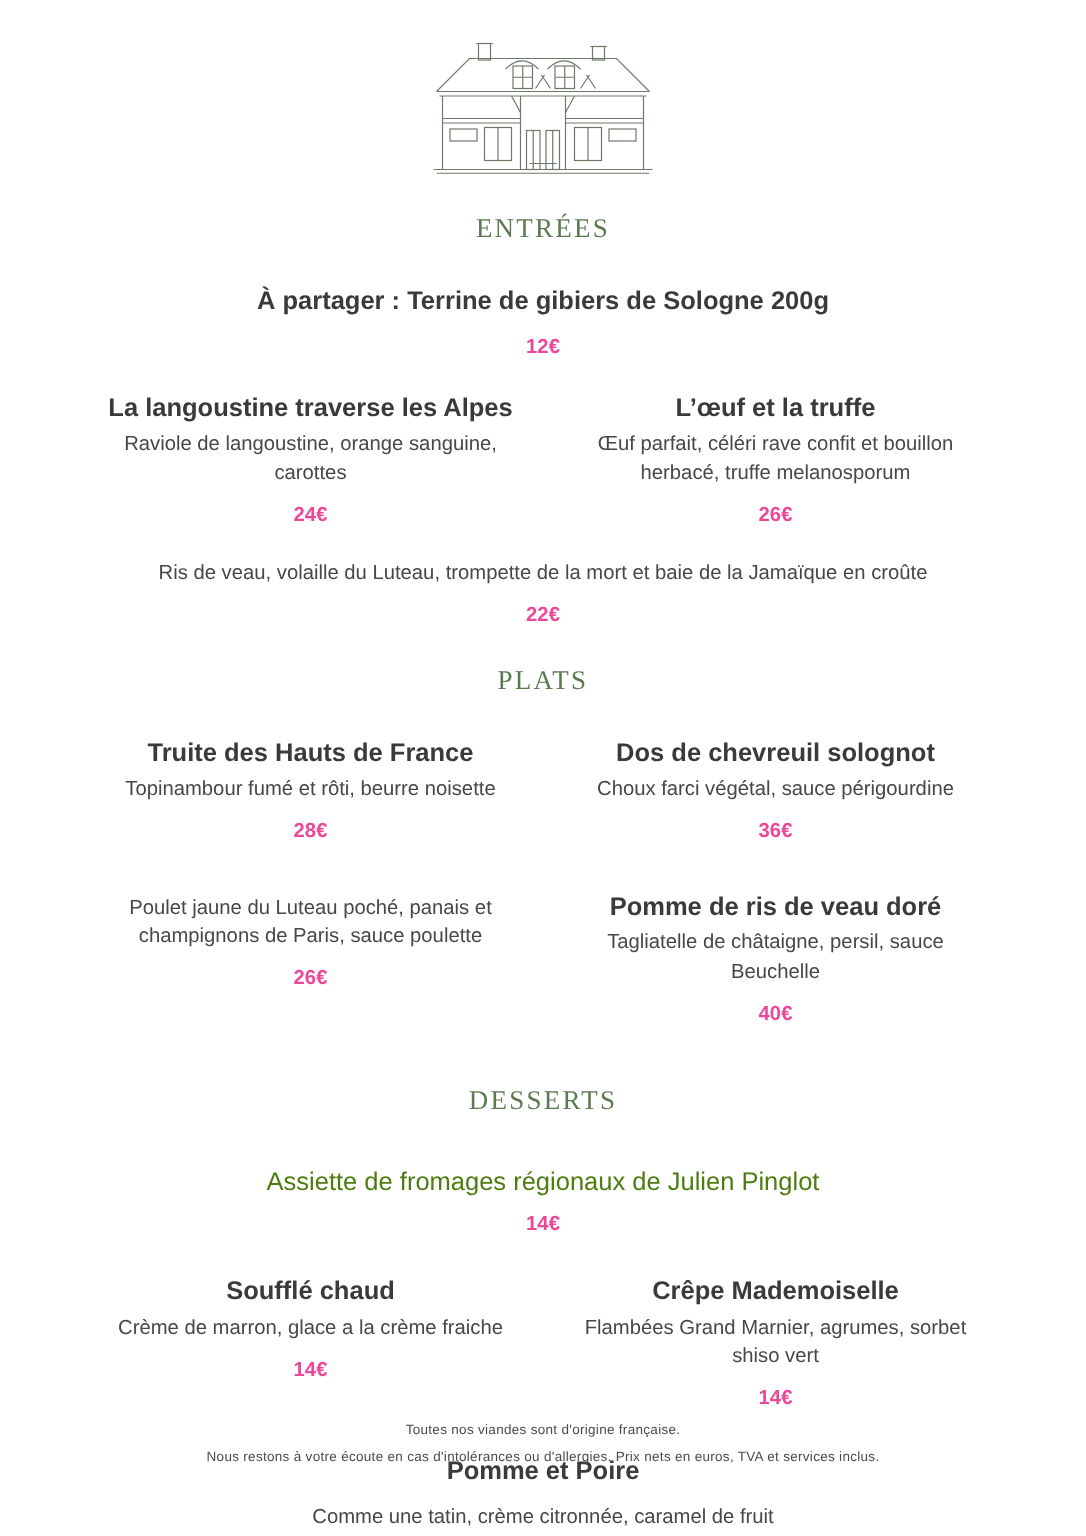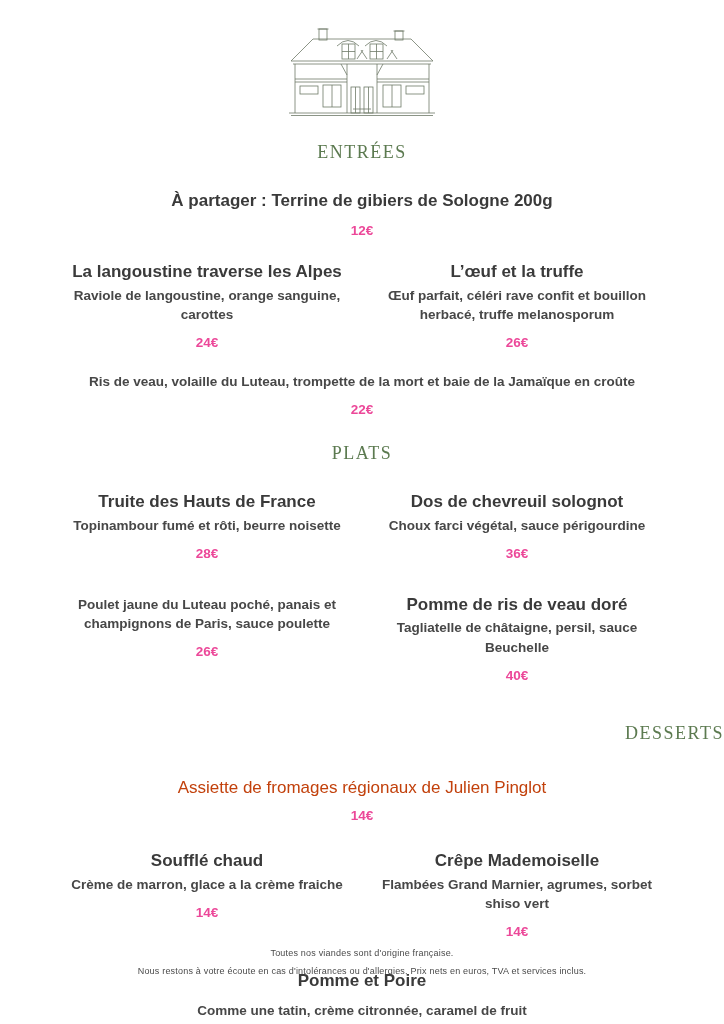--- a/index.html
+++ b/index.html
@@ -22,32 +22,32 @@
     text-align: center;
     font-family: "Liberation Serif", serif;
     font-weight: 400;
     font-size: 18px;
     letter-spacing: 1.5px;
     color: #5c7a50;
     margin: 0;
   }
   #title-entrees  { margin-bottom: 26px; }
   #title-plats    { margin-top: 26px; margin-bottom: 26px; }
-  #title-desserts { margin-top: 40px; margin-bottom: 32px; text-align: right; }
+  #title-desserts { margin-top: 40px; margin-bottom: 32px; }
 
   .item { text-align: center; }
   .item-title {
     font-weight: 700;
     font-size: 17px;
     line-height: 1.38;
     color: #3a3a3a;
   }
-  .item-title.regular { font-weight: 400; color: #c2410c; }
+  .item-title.regular { font-weight: 400; color: #4d7c0f; }
   .item-desc {
-    font-weight: 700;
+    font-weight: 400;
     font-size: 13.5px;
     line-height: 1.42;
     color: #474747;
     margin-top: 2px;
   }
   .item-price {
     font-weight: 700;
     font-size: 13.5px;
     color: #ec4899;
     margin-top: 11px;

